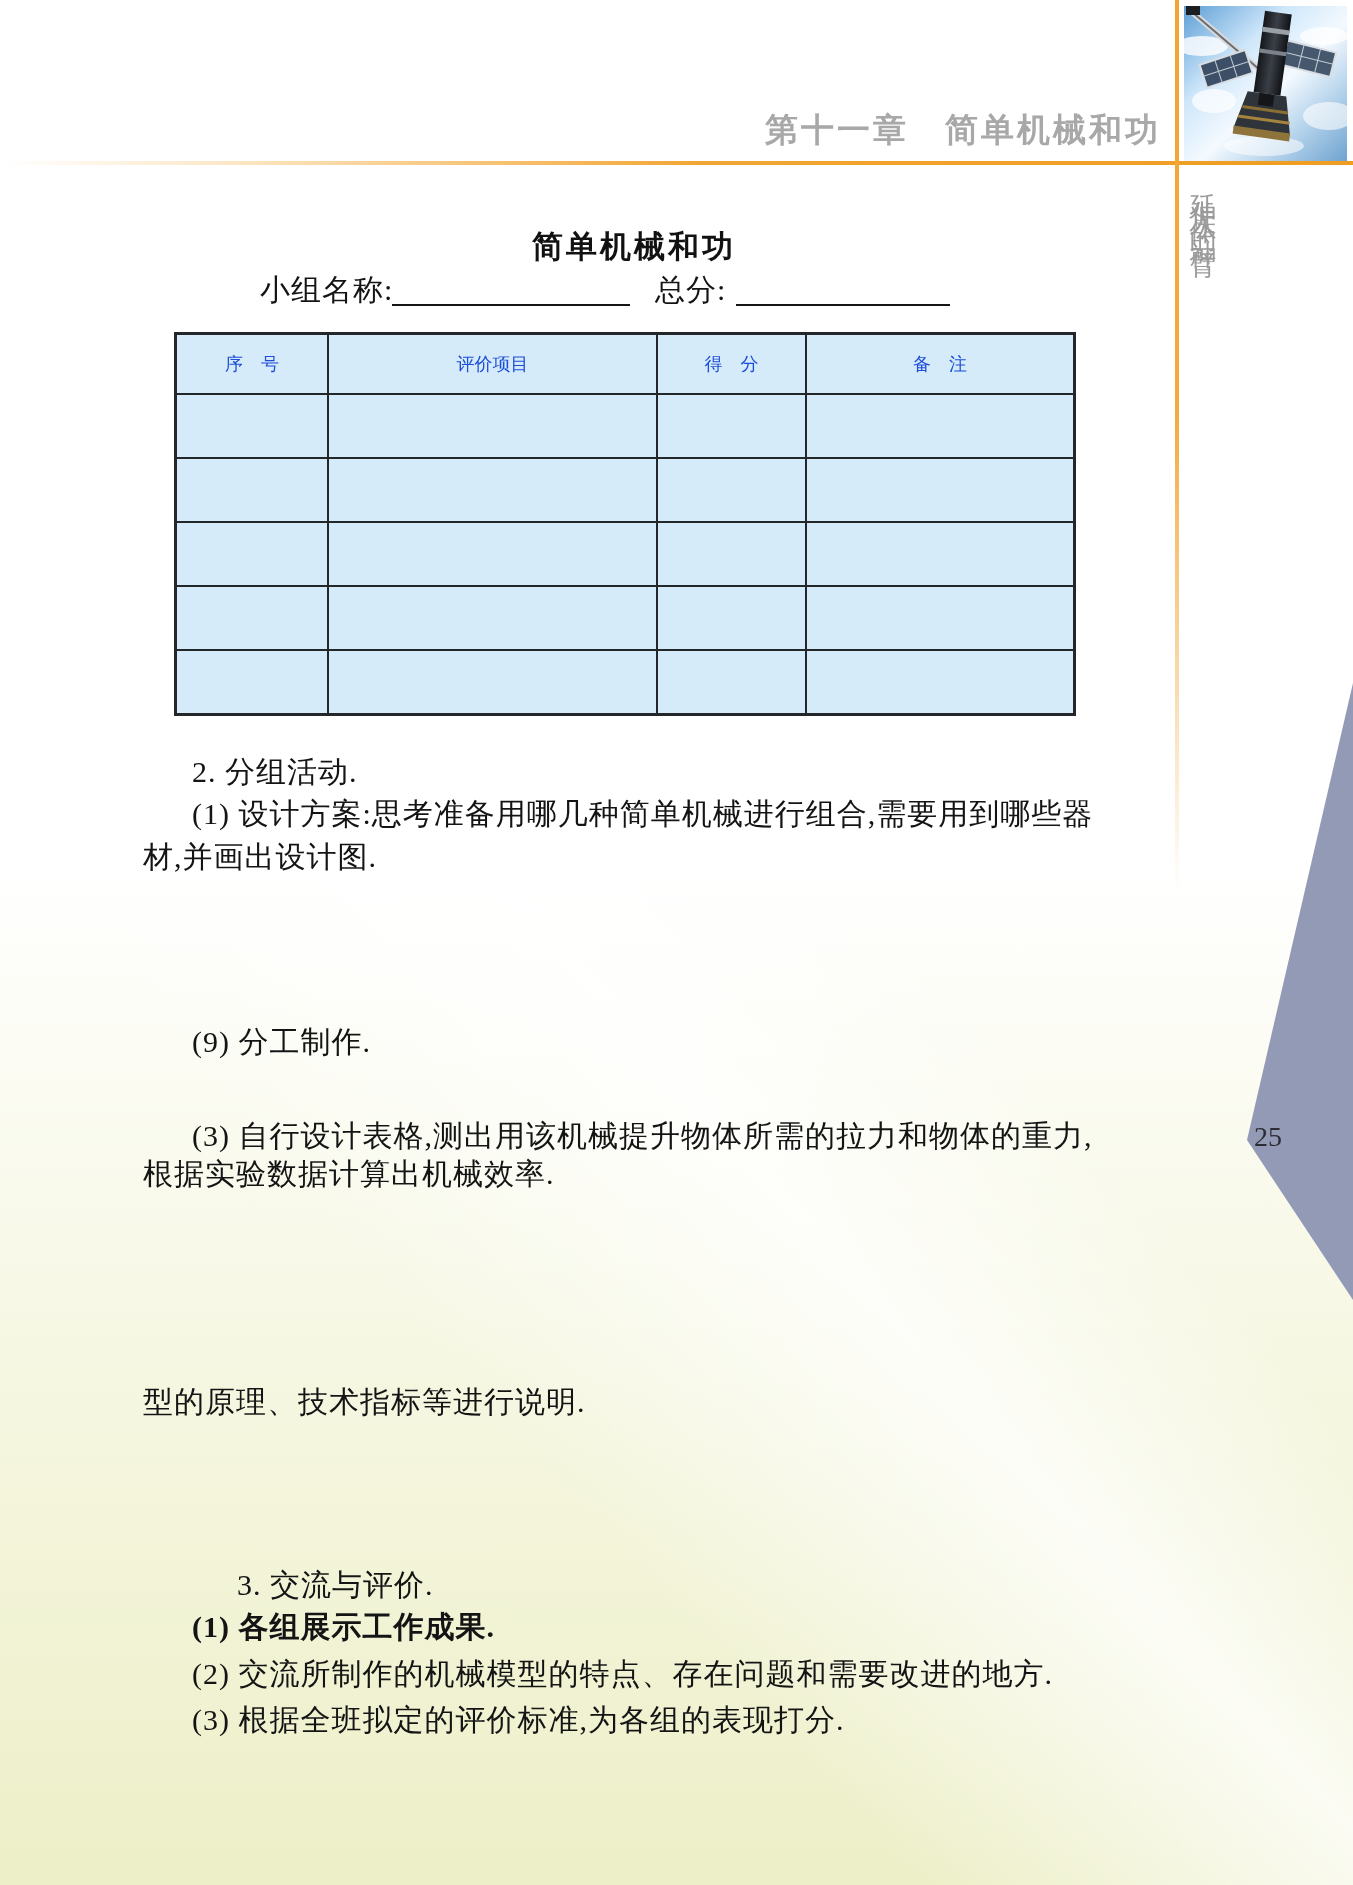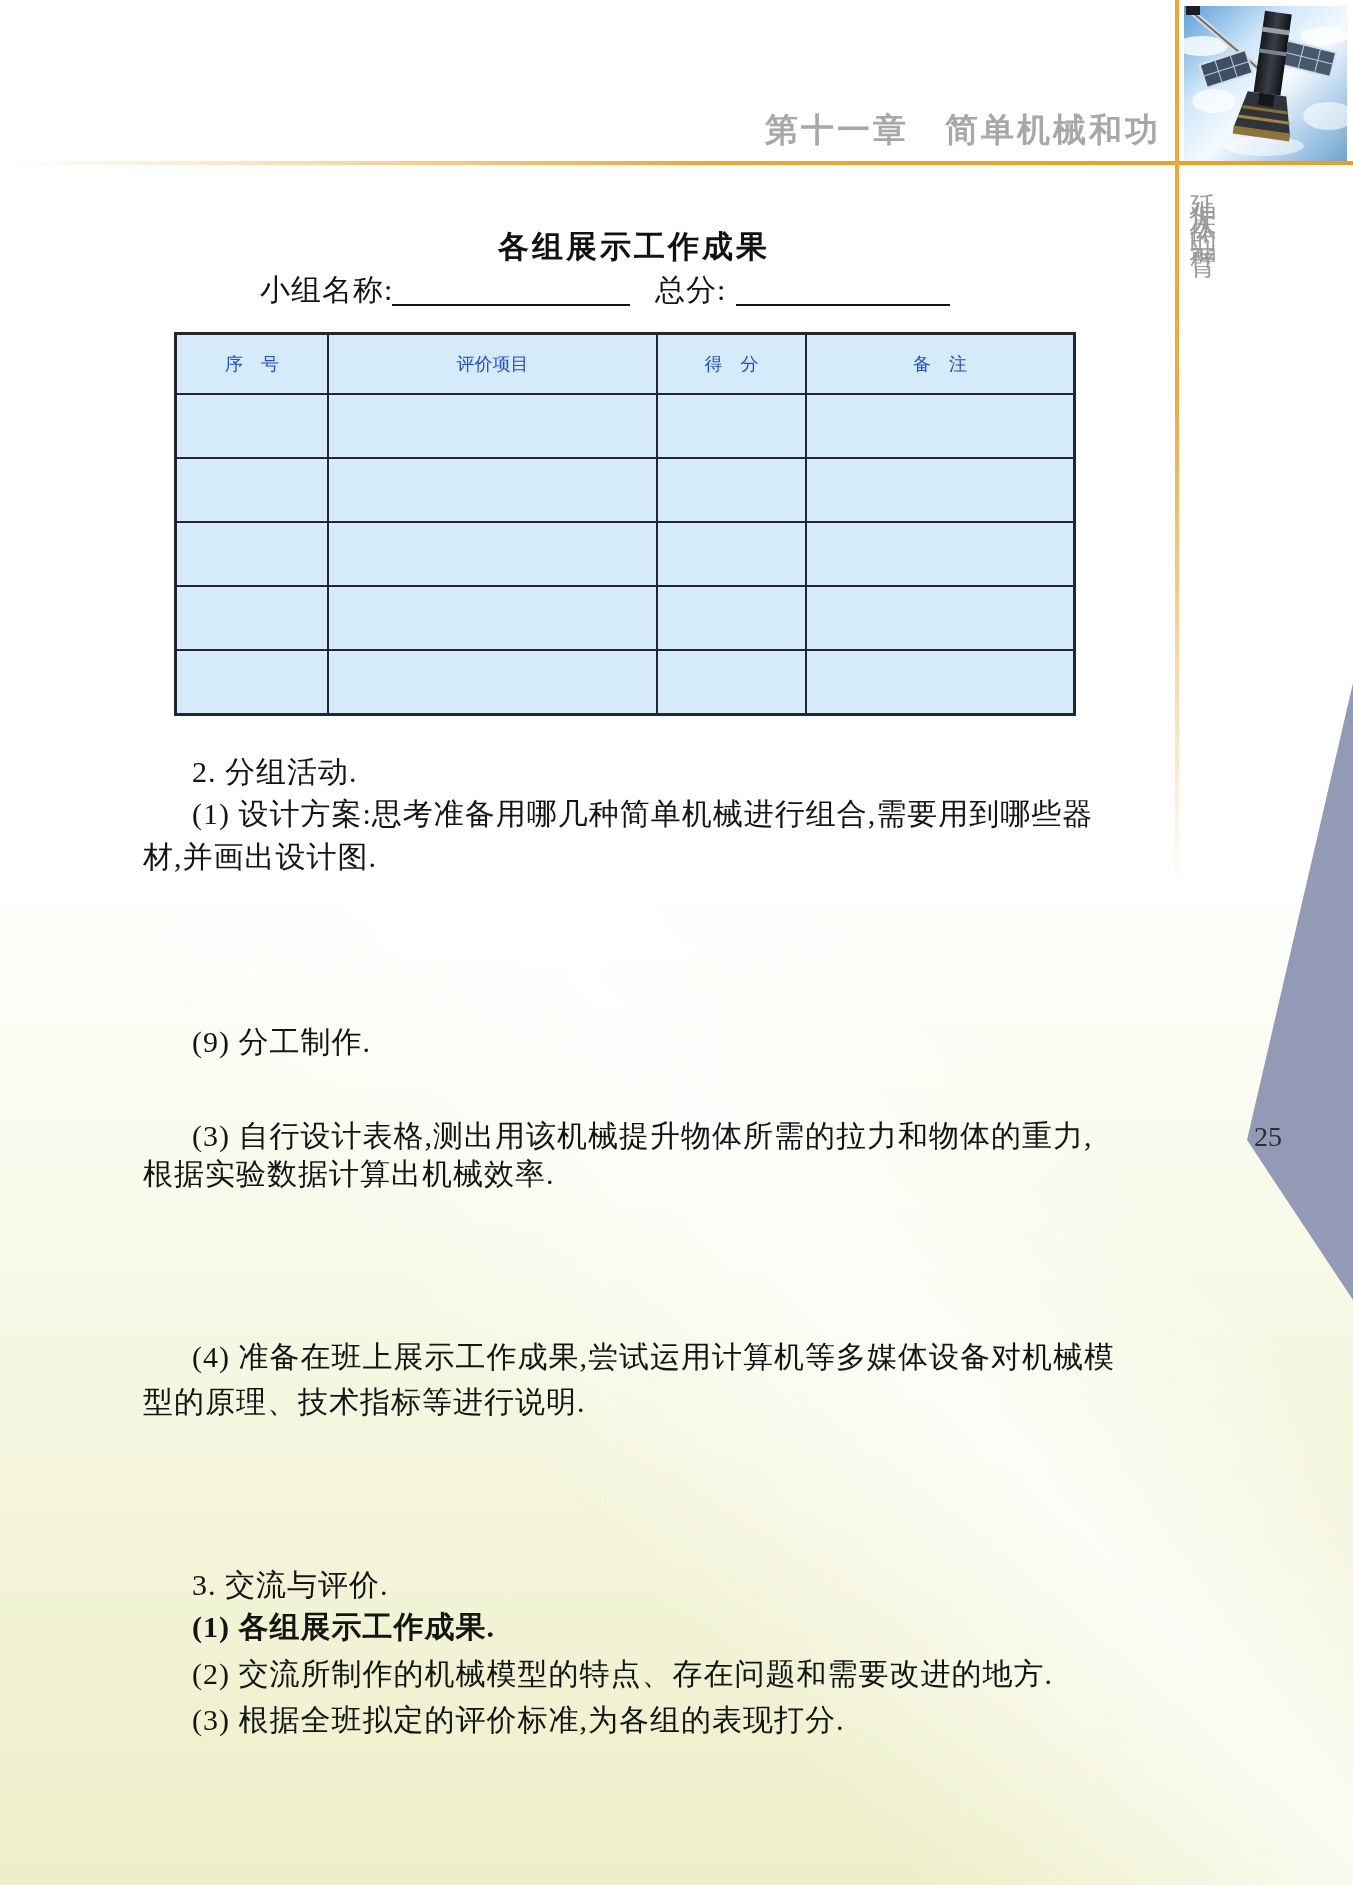--- a/index.html
+++ b/index.html
@@ -54,21 +54,21 @@
   }
   table.eval th{height:58px;}
   table.eval td{height:62px;}
   .col-seq{width:150px;}.col-item{width:327px;}.col-score{width:147px;}.col-note{width:266px;}
   
   .bline{position:absolute;font-size:30px;letter-spacing:1px;white-space:nowrap;color:#141414;}
   .ind{left:192px;}
   .hang{left:143px;}
   .l0{top:752px;} .l1{top:794px;} .l2{top:837px;} .l3{top:1022px;}
   .l4{top:1116px;} .l5{top:1154px;} .l6{top:1337px;} .l7{top:1382px;}
-  .l8{top:1565px;} .l9{top:1607px;font-weight:bold;} .l10{top:1654px;text-align:center;} .l11{top:1700px;}
+  .l8{top:1565px;margin-left:45px;} .l9{top:1607px;font-weight:bold;} .l10{top:1654px;text-align:center;} .l11{top:1700px;}
   
   .corner-svg{position:absolute;top:0;left:0;width:1353px;height:1885px;pointer-events:none;}
   .page-num{
     position:absolute;top:1121px;left:1254px;font-size:28px;color:#2c2c34;
     font-family:"Liberation Serif","DejaVu Serif",serif;
   }
 </style>
 </head>
 <body>
 
@@ -125,21 +125,21 @@
       <polygon points="66,88 105,88 114,126 57,126" fill="#2f333a"></polygon>
       <line x1="63" y1="104" x2="109" y2="104" stroke="#8a6f35" stroke-width="3"></line>
       <line x1="60" y1="114" x2="112" y2="114" stroke="#a5853e" stroke-width="3"></line>
       <rect x="57" y="124" width="57" height="8" fill="#8e743a"></rect>
       <rect x="78" y="88" width="15" height="12" fill="#14161a"></rect>
     </g>
   </svg>
 
   <div class="sidebar-title">延伸人体的『神臂』</div>
 
-  <div class="doc-title">各组展示工作成果</div>
+  <div class="doc-title">简单机械和功</div>
   <span class="form-label lbl-group">小组名称:</span>
   <span class="blank-line blank-group"></span>
   <span class="form-label lbl-total">总分:</span>
   <span class="blank-line blank-total"></span>
 
   <table class="eval">
     <tbody>
         <tr>
       <th class="col-seq">序　号</th>
       <th class="col-item">评价项目</th>
@@ -178,21 +178,20 @@
     </tr>
   </tbody>
     </table>
 
   <div class="bline ind  l0">2. 分组活动.</div>
   <div class="bline ind  l1">(1) 设计方案:思考准备用哪几种简单机械进行组合,需要用到哪些器</div>
   <div class="bline hang l2">材,并画出设计图.</div>
   <div class="bline ind  l3">(9) 分工制作.</div>
   <div class="bline ind  l4">(3) 自行设计表格,测出用该机械提升物体所需的拉力和物体的重力,</div>
   <div class="bline hang l5">根据实验数据计算出机械效率.</div>
-  <div class="bline ind  l6">(4) 准备在班上展示工作成果,尝试运用计算机等多媒体设备对机械模</div>
   <div class="bline hang l7">型的原理、技术指标等进行说明.</div>
   <div class="bline ind  l8">3. 交流与评价.</div>
   <div class="bline ind  l9">(1) 各组展示工作成果.</div>
   <div class="bline ind  l10">(2) 交流所制作的机械模型的特点、存在问题和需要改进的地方.</div>
   <div class="bline ind  l11">(3) 根据全班拟定的评价标准,为各组的表现打分.</div>
 
   <svg class="corner-svg" viewBox="0 0 1353 1885">
     <polygon points="1353,683 1247,1140 1353,1300" fill="#939ab6"></polygon>
   </svg>
   <div class="page-num">25</div>

